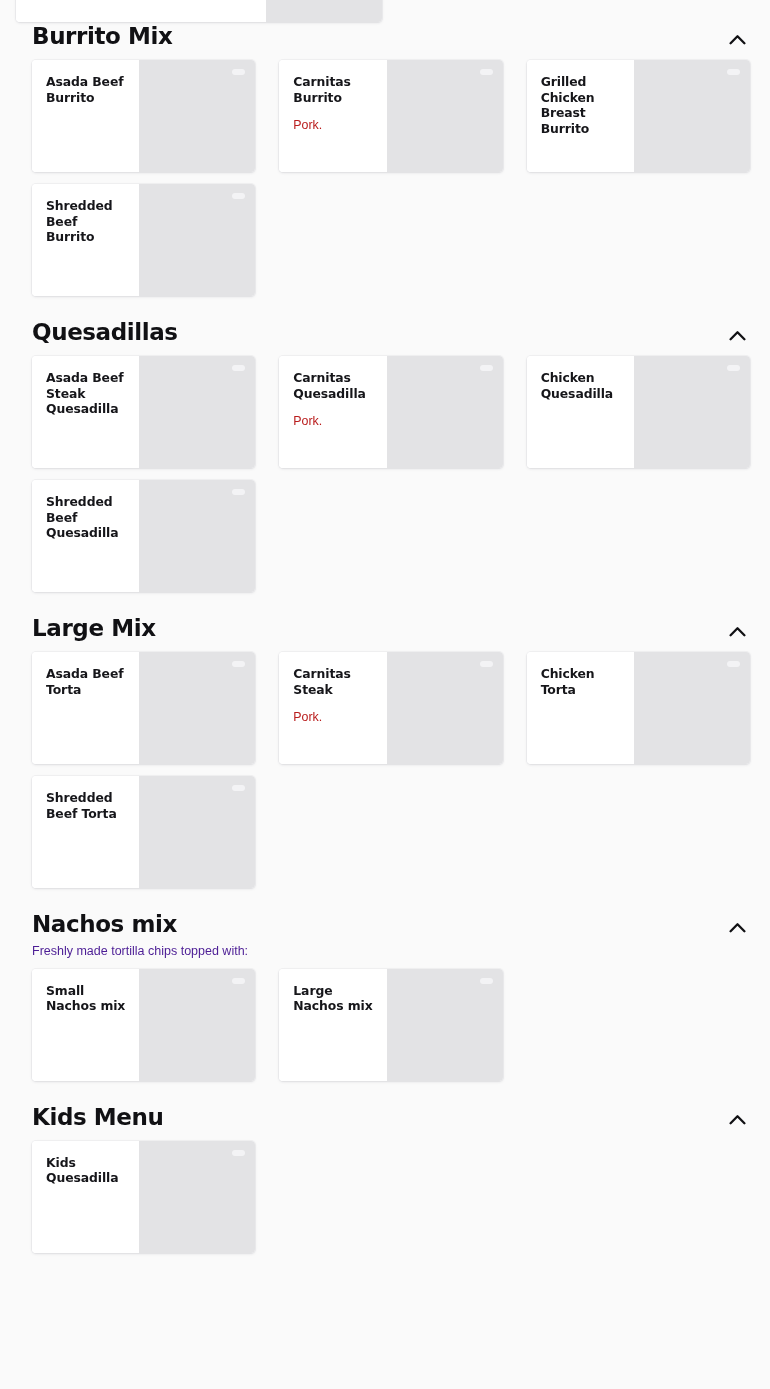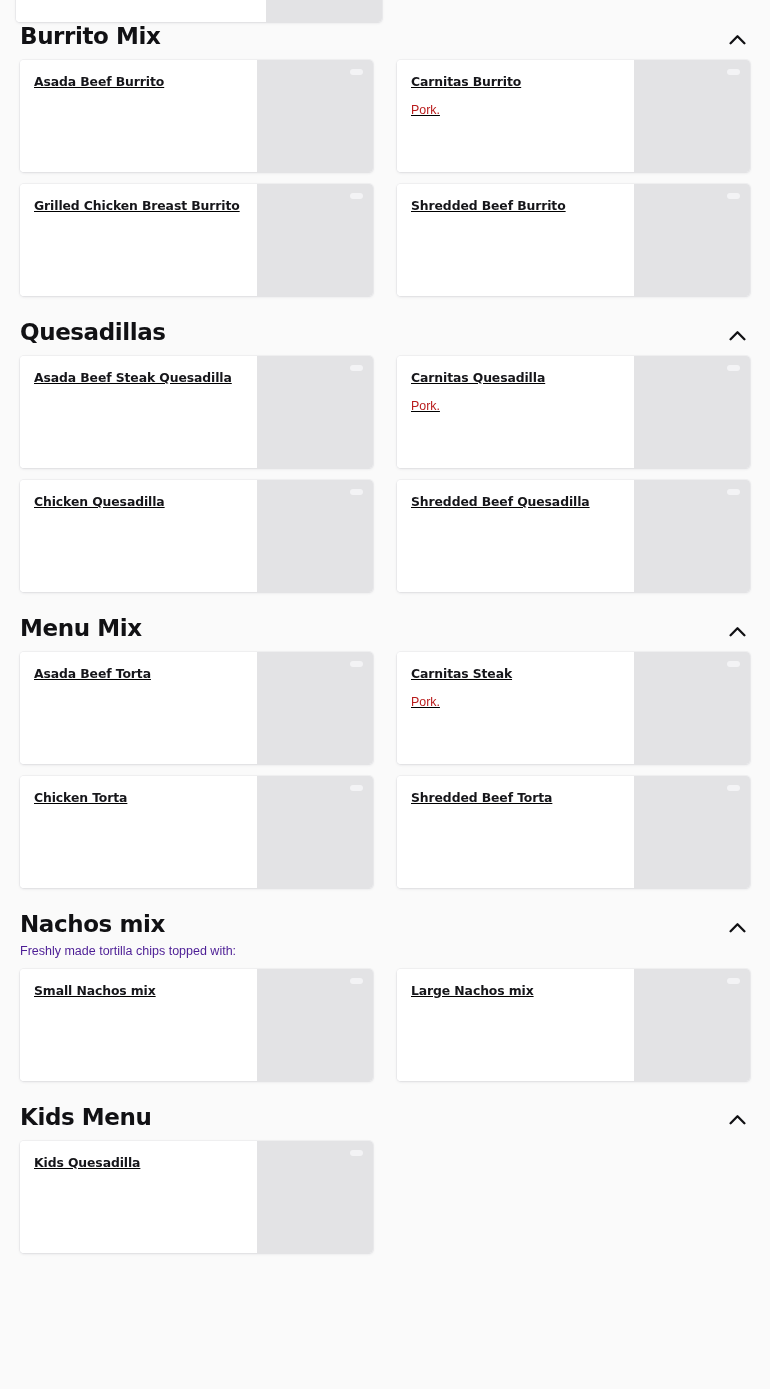--- a/index.html
+++ b/index.html
@@ -23,21 +23,21 @@
   
   .top-clip {
     position: absolute;
     top: -90px;
     left: 16px;
     width: 366px;
     height: 100px;
   }
 
   
-  .section { padding: 0 20px; }
+  .section { padding: 0 20px; margin-left: 12px; }
 
   .section-head {
     display: flex;
     align-items: flex-start;
     justify-content: space-between;
     padding-top: 22px;
     padding-bottom: 8px;
   }
 
   .section-head-text { flex: 1 1 auto; }
@@ -70,24 +70,23 @@
     margin-top: 4px;
     background: none;
     border: none;
     cursor: pointer;
   }
   .chevron-btn svg { display: block; }
 
   
   .items-grid {
     display: grid;
-    grid-template-columns: 1fr 1fr;
+    grid-template-columns: 1fr 1fr 1fr;
     column-gap: 24px;
     row-gap: 12px;
-    text-decoration: underline;
   }
 
   .item-card {
     position: relative;
     display: flex;
     height: 112px;
     background: #ffffff;
     border-radius: 4px;
     box-shadow: 0 1px 3px rgba(20, 20, 40, 0.10), 0 0 0 1px rgba(20, 20, 60, 0.035);
     overflow: hidden;
@@ -244,21 +243,21 @@
             </div>
             <div class="item-thumb">
               <div class="thumb-badge"></div>
             </div>
           </div>
         </div>
       </div>
       <div class="section">
         <div class="section-head">
           <div class="section-head-text">
-            <div class="section-title">Menu Mix</div>
+            <div class="section-title">Large Mix</div>
           </div>
           <button class="chevron-btn">
             <span>
               <svg width="17" height="11" viewBox="0 0 17 11" fill="none" xmlns="http://www.w3.org/2000/svg">
                 <path d="M1.6 9.2L8.5 2.3L15.4 9.2" stroke="#111114" stroke-width="2.3" stroke-linecap="round" stroke-linejoin="round"></path>
               </svg>
             </span>
           </button>
         </div>
         <div class="items-grid">

